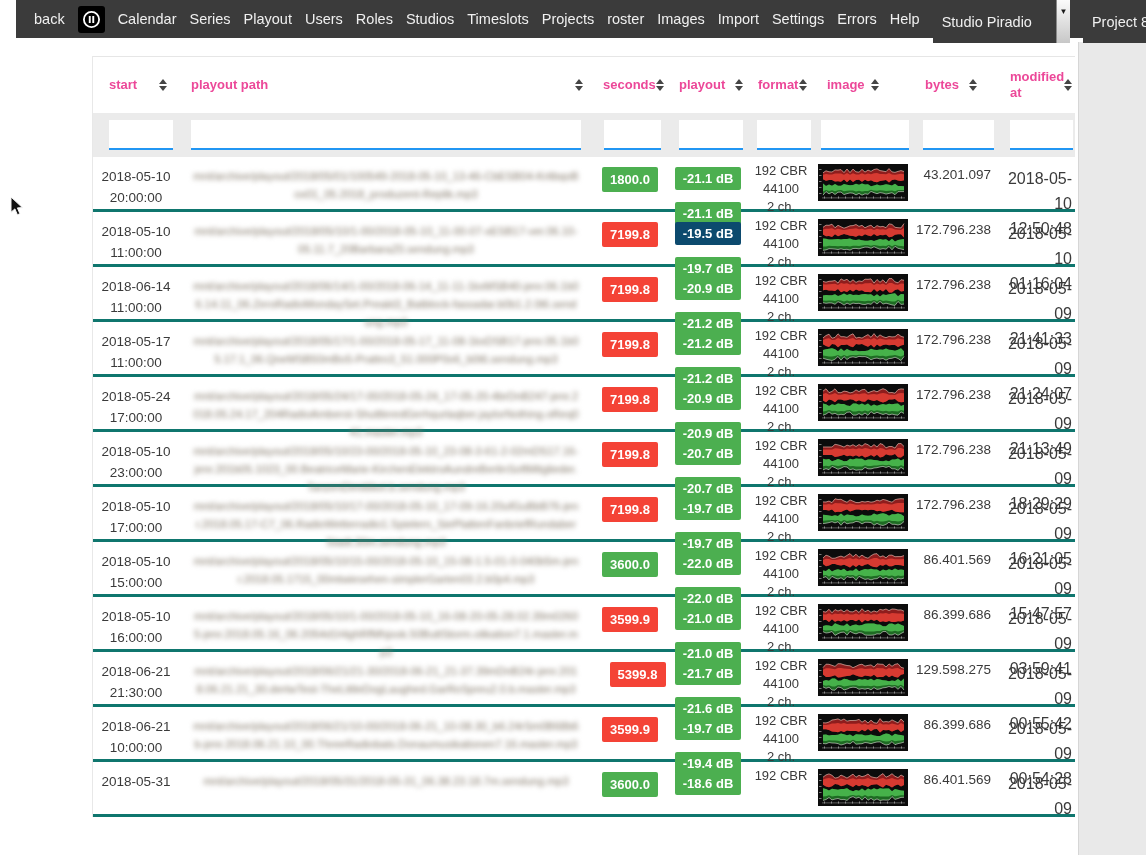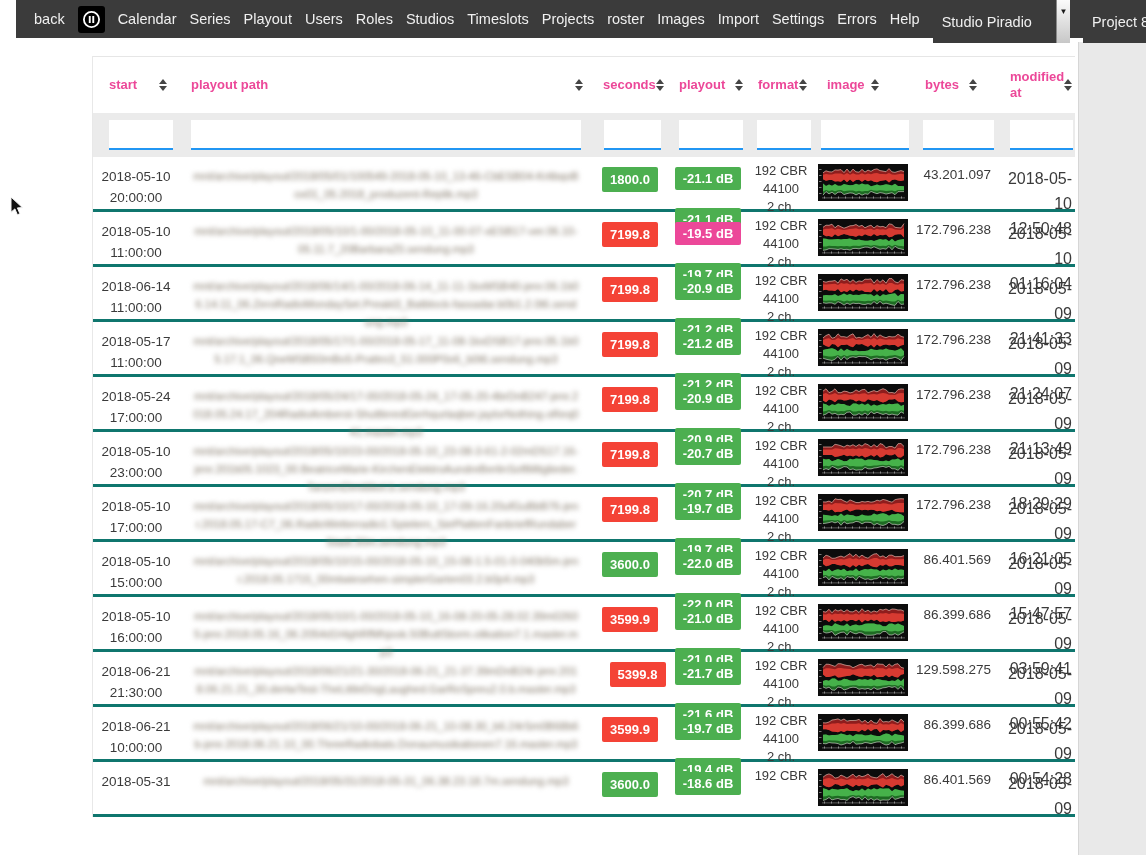--- a/index.html
+++ b/index.html
@@ -74,21 +74,21 @@
   .td-path{padding:10px 10px 0;display:flex;justify-content:center}
   .path-blur{
     font-size:11px;line-height:1.65;color:#84796a;text-align:center;max-width:386px;
     word-break:break-all;filter:blur(2.4px);user-select:none;
   }
   .td-seconds{padding-top:10px;text-align:center}
   .badge{
     display:inline-block;min-width:56px;padding:5px 6px;border-radius:2px;color:#fff;
     font-weight:bold;font-size:13px;text-align:center;box-sizing:border-box;
   }
-  .td-loud{padding-top:10px;display:flex;flex-direction:column;align-items:center;gap:18px}
+  .td-loud{padding-top:10px;display:flex;flex-direction:column;align-items:center;gap:12px}
   .loud-badge{
     display:inline-block;min-width:64px;padding:4px 8px;border-radius:2px;color:#fff;
     font-weight:bold;font-size:13px;text-align:center;box-sizing:border-box;
   }
   .td-format{padding-top:5px;text-align:center;font-size:13px;color:#3a3a3a;line-height:1.4}
   .td-image{padding-top:7px;display:flex;justify-content:center}
   .td-image svg{display:block}
   .td-bytes{padding:10px 6px 0 0;text-align:right;font-size:13.5px;color:#3a3a3a}
   .td-modified{padding:10px 4px 0 0;text-align:right;font-size:16px;color:#3a3a3a;line-height:1.55}
   
@@ -270,21 +270,21 @@
         <div class="td td-bytes">43.201.097</div>
         <div class="td td-modified">2018-05-10 12:50:48</div>
       </div>
       <div class="grid tr">
         <div class="td td-start">2018-05-10 11:00:00</div>
         <div class="td td-path">
           <span class="path-blur">mnt/archive/playout/2018/05/10/1-00/2018-05-10_11-00-07-xESB17-ver.06.10-05.11.7_20BarbaraZ0.sendung.mp3</span>
         </div>
         <div class="td td-seconds"><span class="badge" style="background: rgb(244, 67, 54);">7199.8</span></div>
         <div class="td td-loud">
-          <span class="loud-badge" style="background: #ec4899;">-19.5 dB</span>
+          <span class="loud-badge" style="background: #0c4a6e;">-19.5 dB</span>
           <span class="loud-badge" style="background: rgb(76, 175, 80);">-19.7 dB</span>
         </div>
         <div class="td td-format">
           <div>192 CBR</div>
           <div>44100</div>
           <div>2 ch.</div>
         </div>
         <div class="td td-image">
           <span>
             <svg width="90" height="37" viewBox="0 0 90 37">

